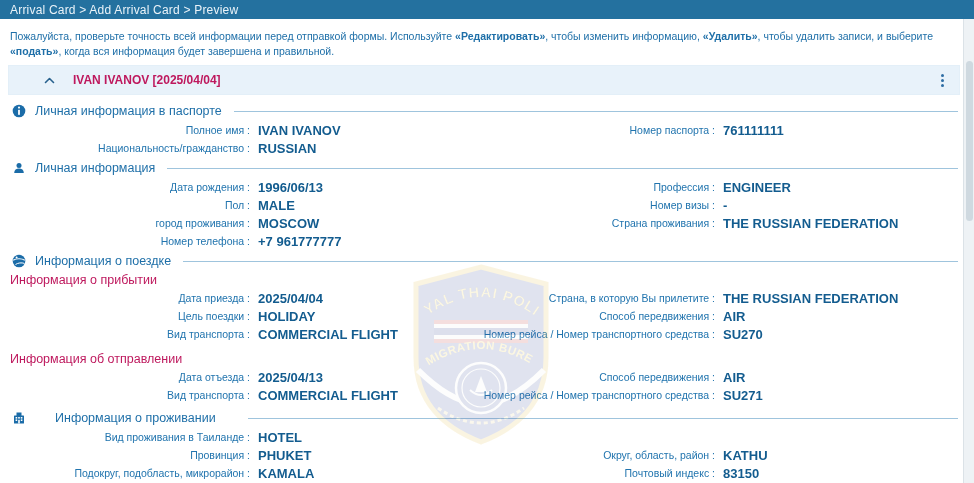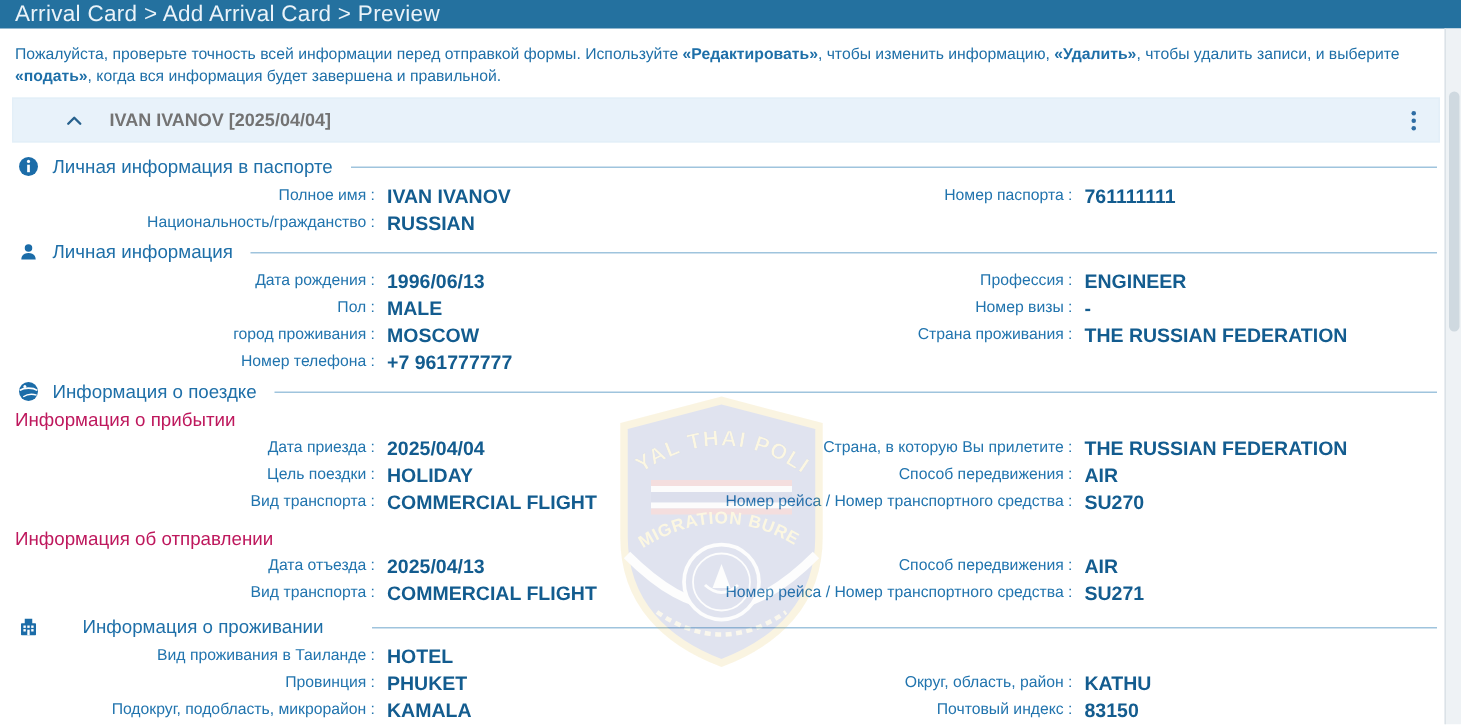--- a/index.html
+++ b/index.html
@@ -1,33 +1,33 @@
 <!DOCTYPE html>
 <html><head>
 <meta charset="utf-8">
 <style>
   * { margin:0; padding:0; box-sizing:border-box; }
   html,body { width:974px; height:483px; overflow:hidden; background:#ffffff;
     font-family:"Liberation Sans", sans-serif; }
   .page { position:relative; width:974px; height:483px; background:#ffffff; }
 
   
-  .topbar { height:19px; background:#24719f; color:#eaf3f9; font-size:15px;
+  .topbar { height:19px; background:#24719f; color:#eaf3f9; font-size:12px;
     display:flex; align-items:center; padding:0 10px; letter-spacing:.2px; }
 
   
   .notice { padding:10px 14px 4px 10px; color:#1e6fa8; font-size:10.5px; line-height:14.5px; }
   .notice b { font-weight:bold; }
 
   
   .card { margin:3px 12px 0 8px; width:952px; }
   .card-header { height:30px; background:#e8f2fa; border:1px solid #e3eff8;
     display:flex; align-items:center; padding:0 10px 0 34px; }
   .chev { width:12px; height:12px; margin-right:18px; cursor:pointer; display:flex; align-items:center; justify-content:center; }
-  .card-title { color:#737373; font-weight:bold; font-size:12px; flex:1; }
+  .card-title { color:#be185d; font-weight:bold; font-size:12px; flex:1; }
   .kebab { display:flex; flex-direction:column; gap:2px; padding:3px 5px; cursor:pointer; }
   .kebab i { width:3px; height:3px; background:#2e6da4; border-radius:50%; display:block; }
 
   .card-body { padding-top:5px; }
 
   
   .sec-head { display:flex; align-items:center; height:20px; padding-left:4px; margin-top:1px; }
   .sec-icon { width:14px; height:14px; margin-right:9px; flex:0 0 auto; display:flex; }
   .sec-title { color:#1e6fa8; font-size:12.5px; white-space:nowrap; }
   .sec-rule { flex:1; height:1px; background:#9fc4dd; margin:1px 2px 0 12px; }

